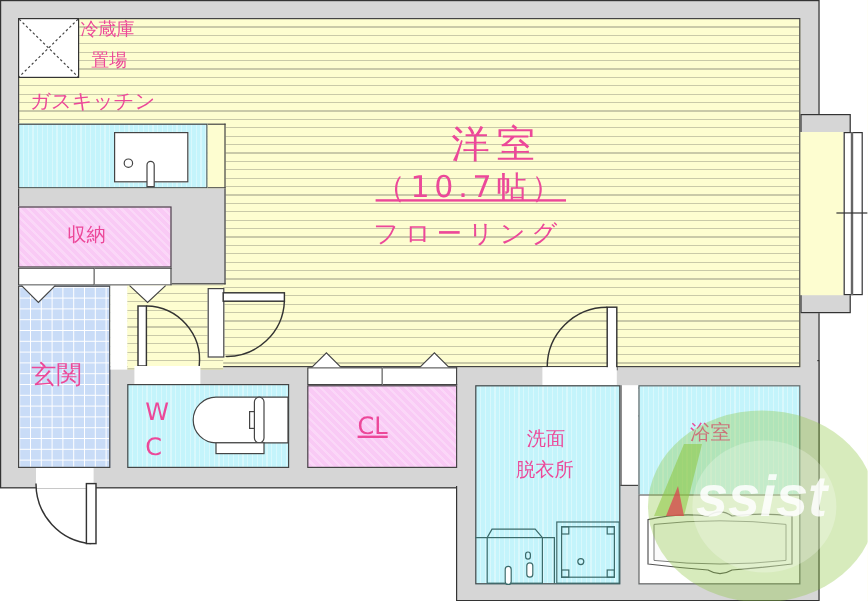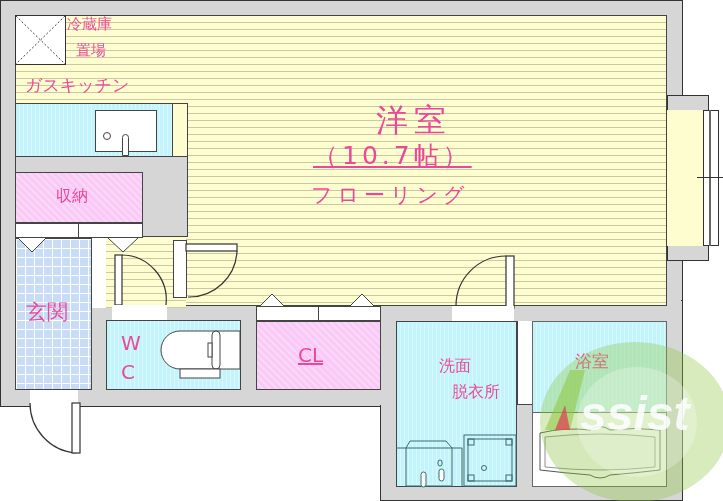--- a/index.html
+++ b/index.html
@@ -106,21 +106,21 @@
 <div class="abs floor-storage" style="left:256px;top:321px;width:125px;height:69px;border:1.5px solid #444;"></div>
 <div class="lbl" style="left:298px;top:345px;font-size:20px;text-decoration:underline;">CL</div>
 
 <svg style="left:448px;top:252px;" width="70" height="72">
   <rect x="58" y="4" width="8" height="52" fill="#fff" stroke="#333" stroke-width="1.2"></rect>
   <path d="M58,4 A50,50 0 0 0 8,54" fill="none" stroke="#333" stroke-width="1.2"></path>
 </svg>
 <div class="abs white" style="left:452px;top:306px;width:62px;height:15px;"></div>
 <div class="abs floor-wet" style="left:396px;top:321px;width:121px;height:166px;border:1.5px solid #444;"></div>
 <div class="lbl" style="left:439px;top:358px;font-size:16px;">洗面</div>
-<div class="lbl" style="left:430px;top:384px;font-size:16px;margin-left:22px;">脱衣所</div>
+<div class="lbl" style="left:430px;top:384px;font-size:16px;">脱衣所</div>
 <svg style="left:396px;top:440px;" width="70" height="47">
   <polyline points="0,8 10,8 14,1 50,1 56,8 66,8 66,46" fill="none" stroke="#3c6b6b" stroke-width="1"></polyline>
   <rect x="10" y="8" width="46" height="38" fill="none" stroke="#3c6b6b" stroke-width="1"></rect>
   <rect x="42" y="20" width="4" height="6" rx="2" fill="none" stroke="#3c6b6b" stroke-width="1"></rect>
   <rect x="43" y="29" width="5" height="12" rx="2.5" fill="#fff" stroke="#3c6b6b" stroke-width="1"></rect>
   <rect x="25" y="32" width="5" height="15" rx="2.5" fill="#fff" stroke="#3c6b6b" stroke-width="1"></rect>
 </svg>
 <svg style="left:463px;top:434px;" width="54" height="53">
   <rect x="1" y="1" width="52" height="51" fill="none" stroke="#3c6b6b" stroke-width="1"></rect>
   <rect x="5" y="5" width="44" height="42" fill="none" stroke="#3c6b6b" stroke-width="1"></rect>

